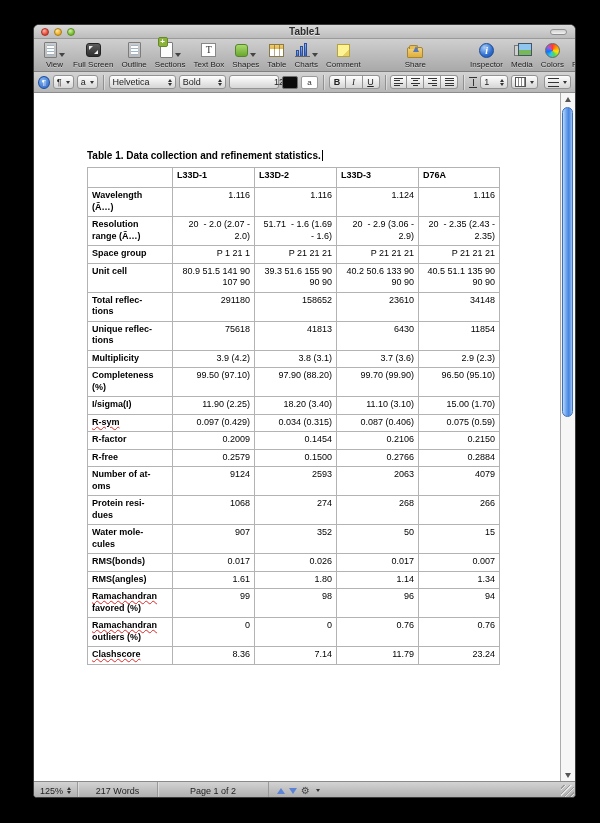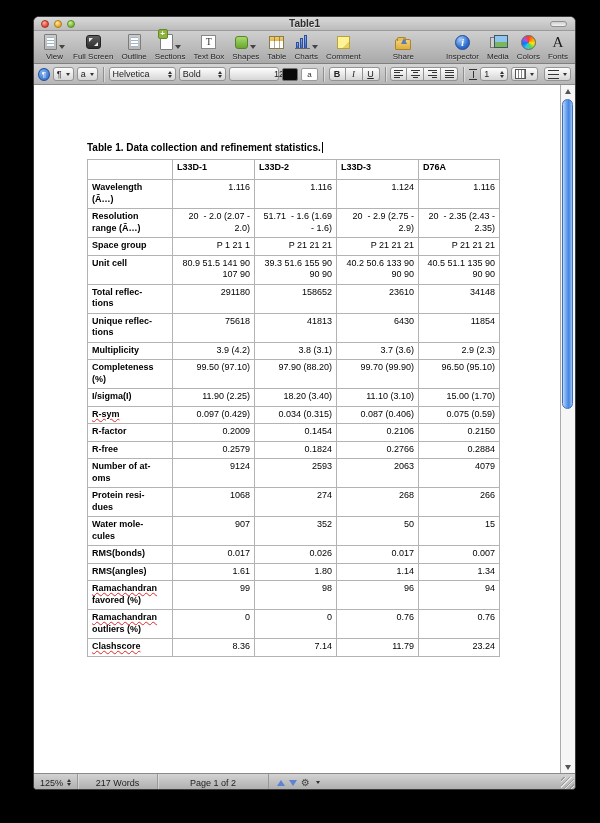--- a/index.html
+++ b/index.html
@@ -1,20 +1,20 @@
 <!DOCTYPE html>
 <html><head>
 <meta charset="utf-8">
 <style>
   * { margin:0; padding:0; box-sizing:border-box; }
   html,body { background:#000; }
   body { font-family:"Liberation Sans", sans-serif; }
   .stage { position:relative; width:600px; height:823px; background:#000; overflow:hidden; }
 
-  .window { position:absolute; left:33px; top:16px; width:543px; height:774px;
+  .window { position:absolute; left:33px; top:24px; width:543px; height:774px;
     border-radius:6px 6px 4px 4px; box-shadow:0 8px 24px rgba(0,0,0,.7);
     background:#e8e8e8; overflow:hidden; border:1px solid #3a3a3a; }
 
   
   .titlebar { height:14px; background:linear-gradient(#d9d9d9,#bcbcbc);
     border-bottom:1px solid #9a9a9a; position:relative; display:flex; align-items:center; }
   .lights { position:absolute; left:7px; top:3px; display:flex; gap:5px; }
   .light { width:8px; height:8px; border-radius:50%; }
   .light.red    { background:radial-gradient(circle at 35% 30%, #ffb3aa, #e4402f 70%); border:1px solid #a33324; }
   .light.yellow { background:radial-gradient(circle at 35% 30%, #ffe9a8, #f0a713 70%); border:1px solid #a67d1c; }
@@ -222,21 +222,21 @@
           </span>
         <span class="tb-label">Charts</span>
       </div>
       <div class="tb-item">
         <span class="tb-iconbox">
             <span class="ic ic-comment"></span>
           </span>
         <span class="tb-label">Comment</span>
       </div>
       <div class="tb-sep"></div>
-      <div class="tb-item" style="margin:0 14px;">
+      <div class="tb-item" style="margin:0 26px;">
         <span class="tb-iconbox">
             <span class="ic ic-share"></span>
           </span>
         <span class="tb-label">Share</span>
       </div>
       <div class="tb-sep"></div>
       <div class="tb-springer"></div>
       <div class="tb-item">
         <span class="tb-iconbox">
             <span class="ic ic-inspector">i</span>
@@ -390,21 +390,21 @@
                 <td>1.124</td>
                 <td>1.116</td>
               </tr>
               <tr>
                 <th>Resolution
 range (Ã…)</th>
                 <td>20  - 2.0 (2.07 -
 2.0)</td>
                 <td>51.71  - 1.6 (1.69
 - 1.6)</td>
-                <td>20  - 2.9 (2.75 -
+                <td>20  - 2.9 (3.06 -
 2.9)</td>
                 <td>20  - 2.35 (2.43 -
 2.35)</td>
               </tr>
               <tr>
                 <th>Space group</th>
                 <td>P 1 21 1</td>
                 <td>P 21 21 21</td>
                 <td>P 21 21 21</td>
                 <td>P 21 21 21</td>
@@ -468,21 +468,21 @@
               <tr>
                 <th>R-factor</th>
                 <td>0.2009</td>
                 <td>0.1454</td>
                 <td>0.2106</td>
                 <td>0.2150</td>
               </tr>
               <tr>
                 <th>R-free</th>
                 <td>0.2579</td>
-                <td>0.1824</td>
+                <td>0.1500</td>
                 <td>0.2766</td>
                 <td>0.2884</td>
               </tr>
               <tr>
                 <th>Number of at-
 oms</th>
                 <td>9124</td>
                 <td>2593</td>
                 <td>2063</td>
                 <td>4079</td>

